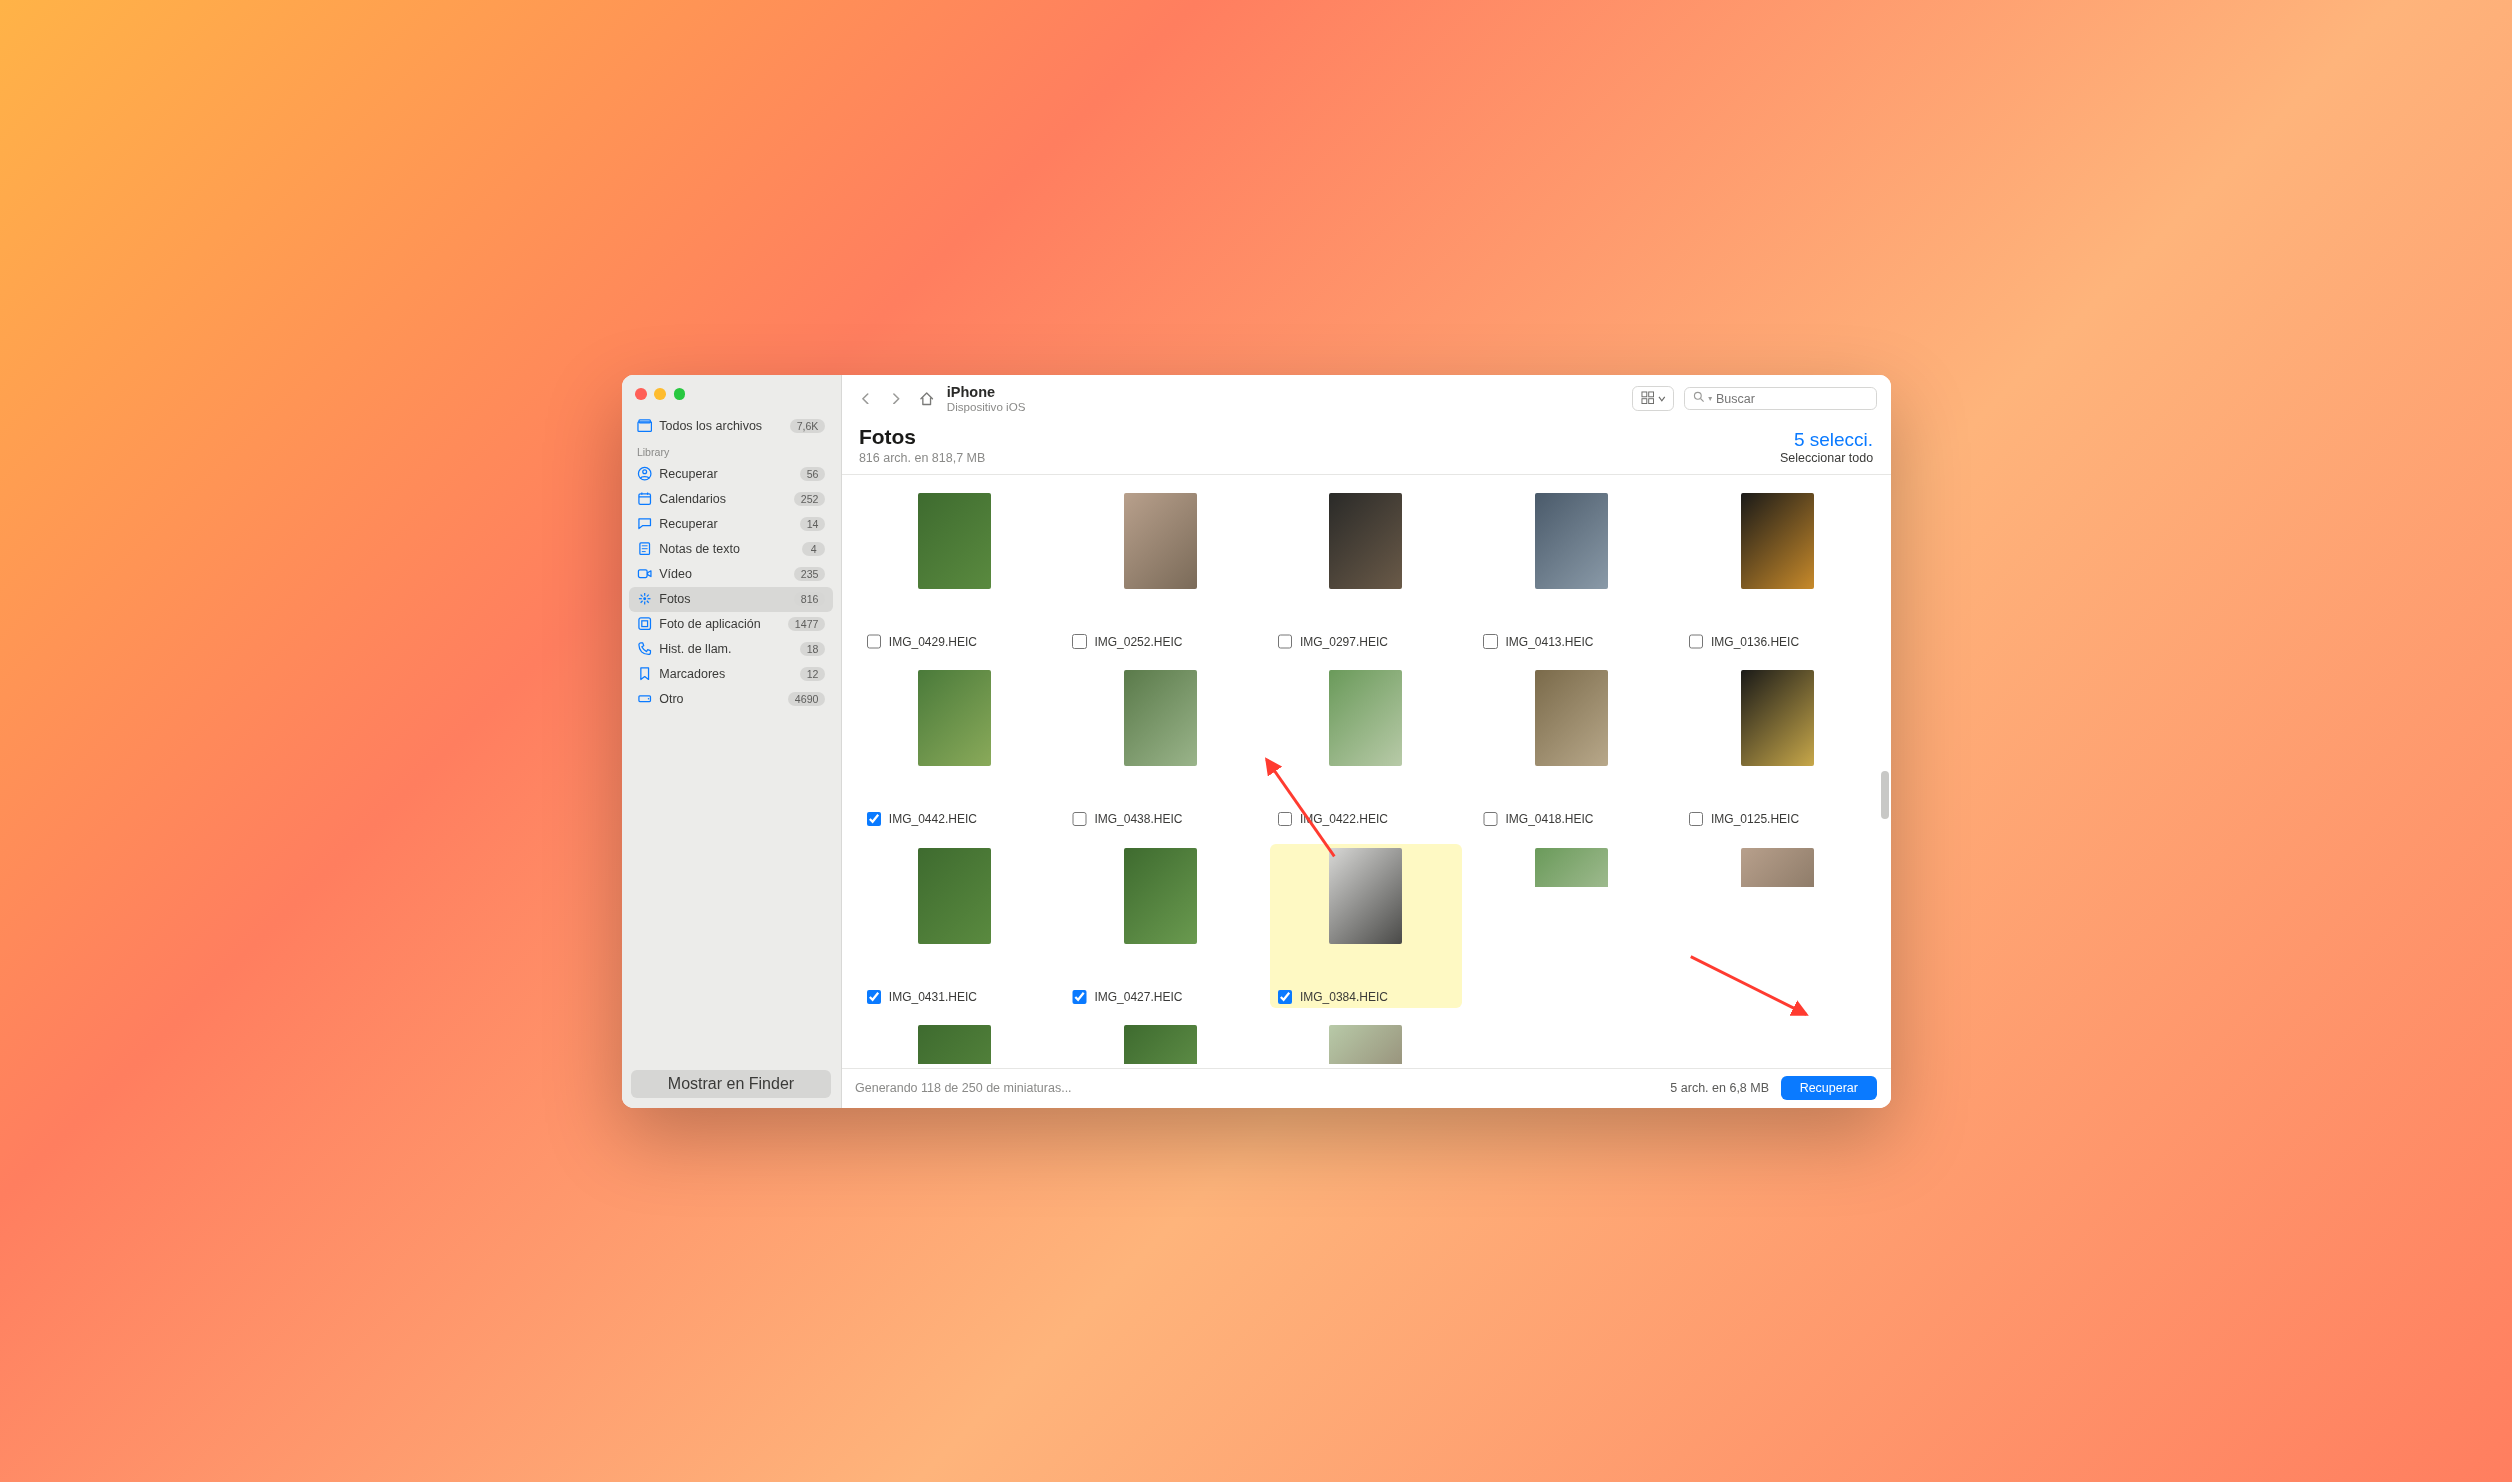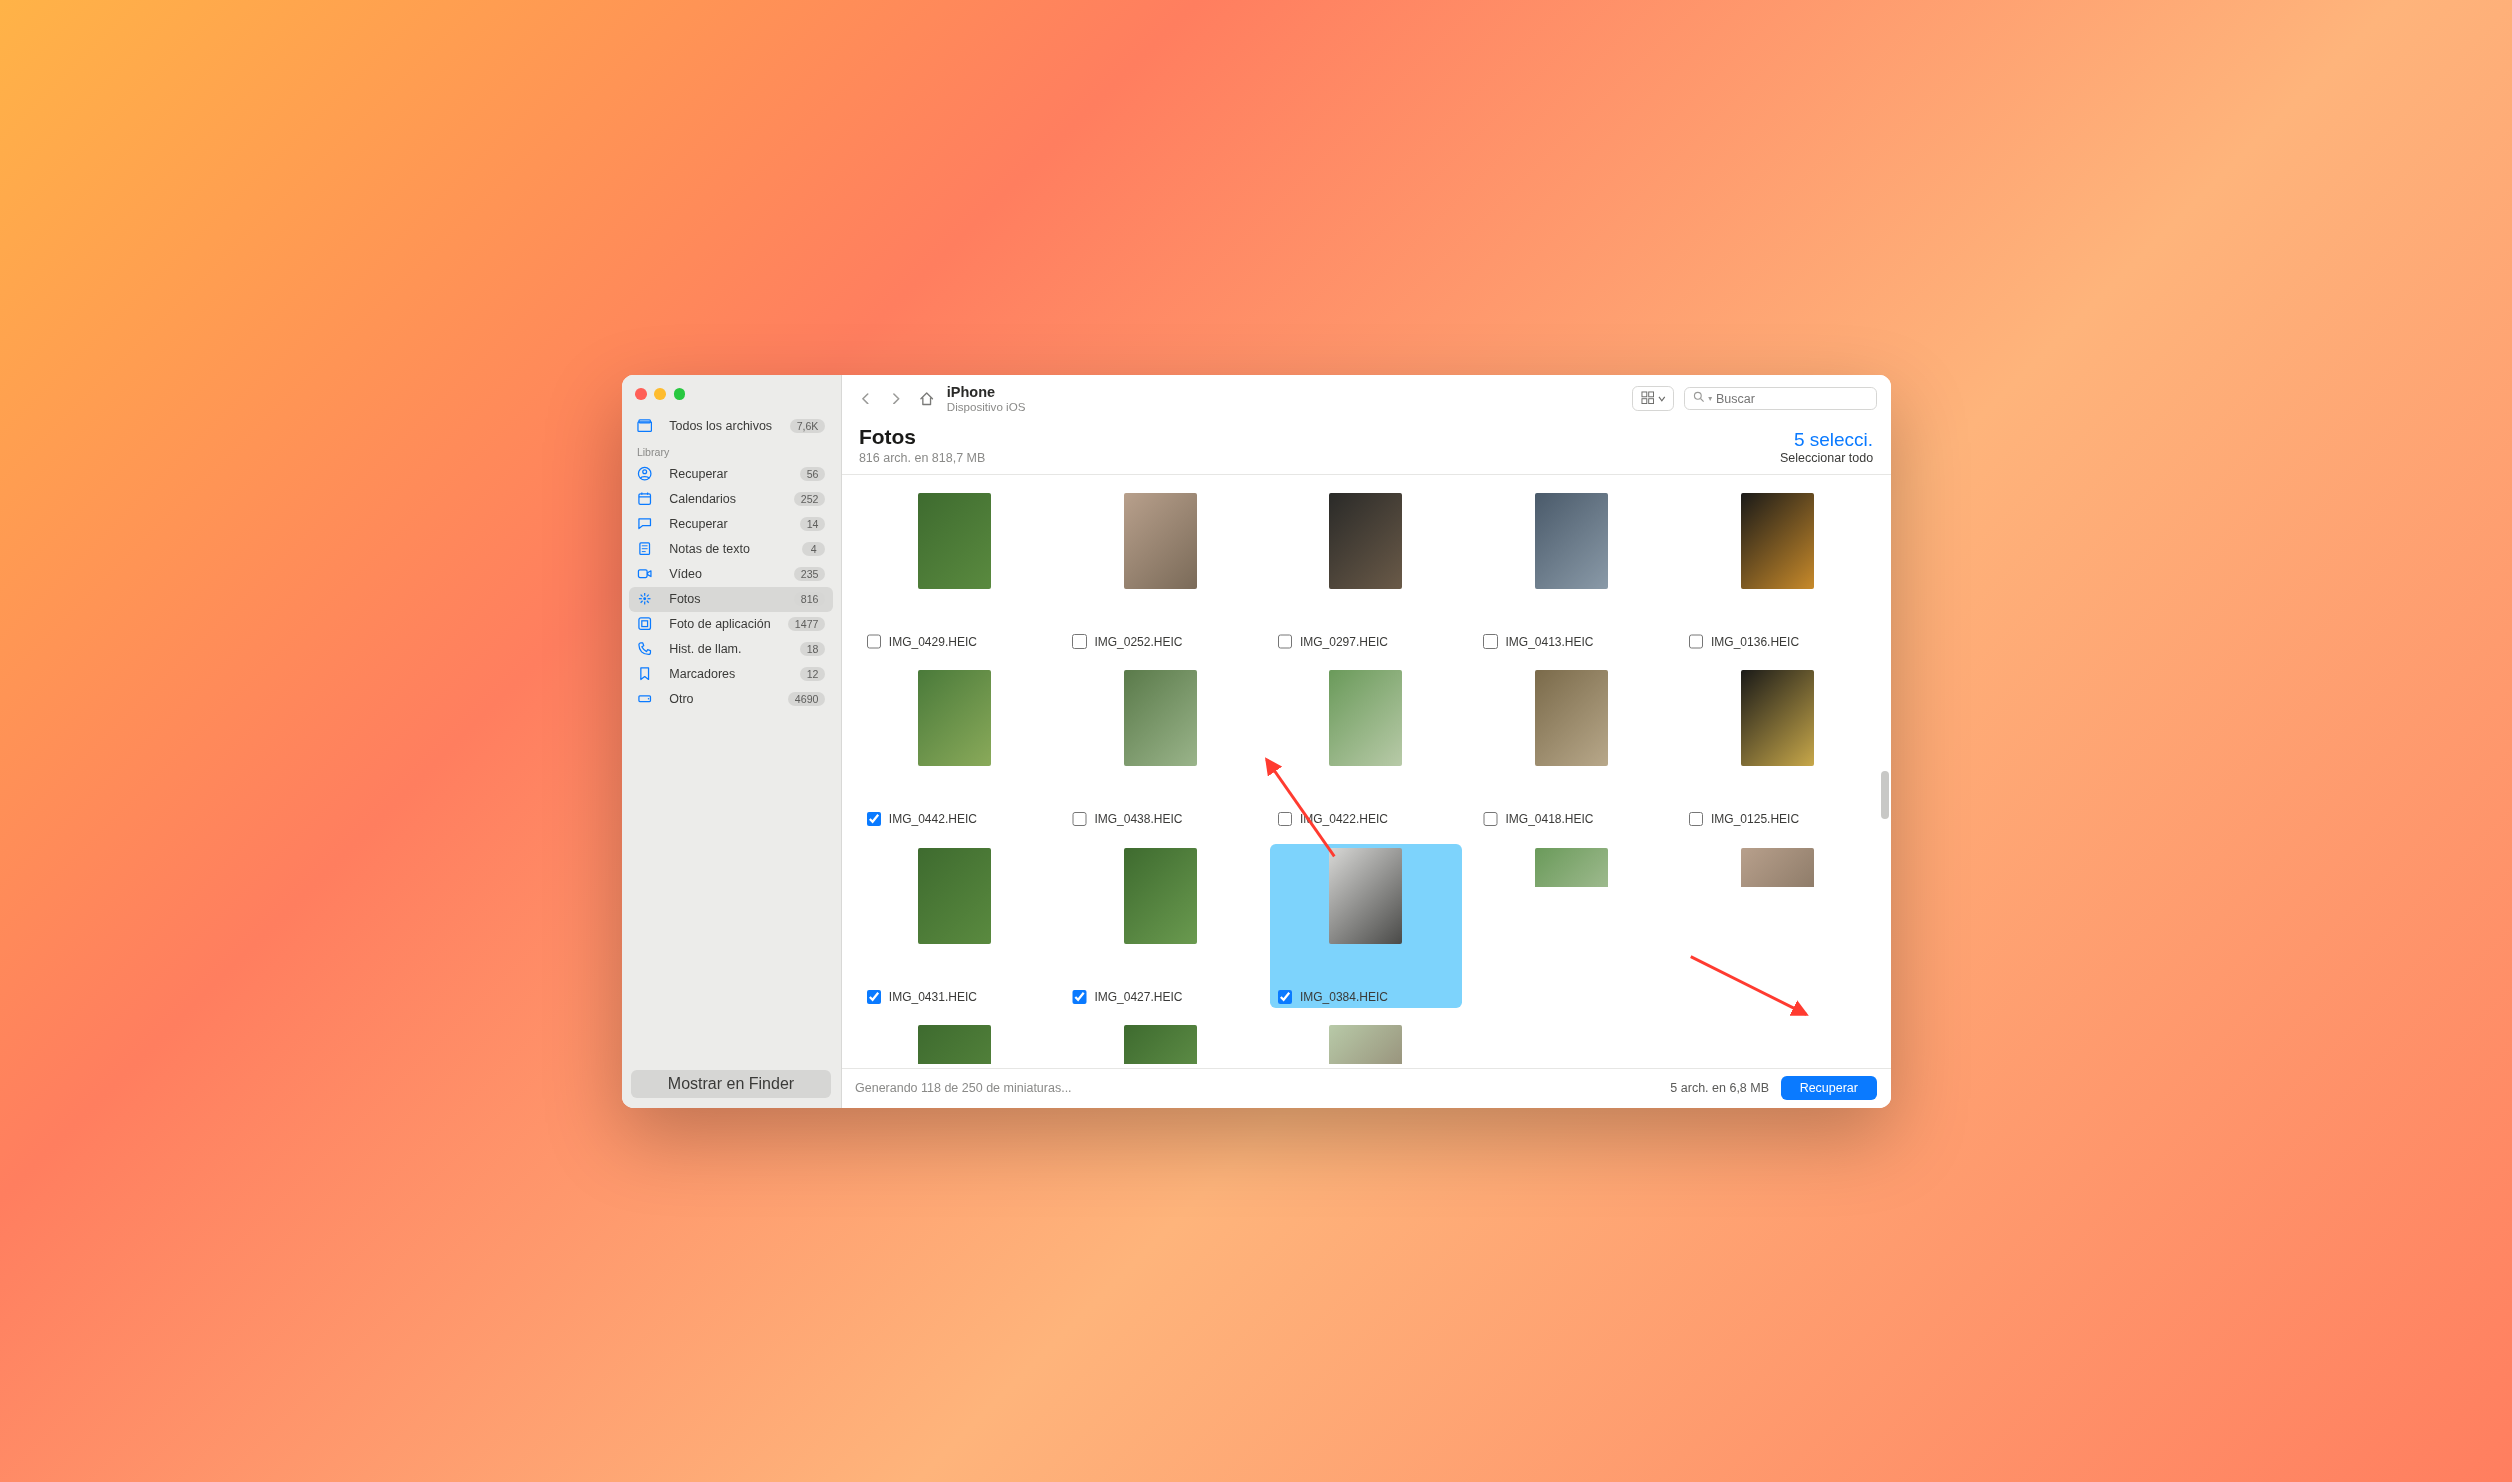--- a/index.html
+++ b/index.html
@@ -37,21 +37,21 @@
   .dot.green { background: #28c840; }
   .side-list { padding: 3.9px 7.7px; flex: 1; overflow: auto; }
   .side-section-title { font-size: 10.6px; color: #8a8a88; padding: 7.7px 7.7px 3.9px 7.7px; }
   .side-item {
     display: flex;
     align-items: center;
     padding: 4.8px 7.7px;
     border-radius: 5.8px;
     font-size: 12.5px;
     color: #3a3a38;
-    gap: 17px;
+    gap: 7px;
     cursor: pointer;
   }
   .side-item .icon { width: 15.4px; height: 15.4px; color: #0a7aff; display:flex; align-items:center; justify-content:center; flex-shrink:0; }
   .side-item .label { flex: 1; white-space: nowrap; overflow: hidden; text-overflow: ellipsis; }
   .side-item .badge {
     background: #d6d6d4;
     color: #5e5e5c;
     font-size: 10.6px;
     padding: 1px 6.7px;
     border-radius: 9.6px;
@@ -138,21 +138,21 @@
   }
   .thumb-cell {
     display: flex;
     flex-direction: column;
     align-items: center;
     border-radius: 5.8px;
     padding: 3.9px;
     gap: 40px;
   }
   .thumb-cell.selected {
-    background: #7dd3fc;
+    background: #fef9c3;
   }
   .thumb {
     width: 127px;
     height: 96px;
     display: flex;
     align-items: center;
     justify-content: center;
   }
   .thumb-img {
     width: 73px;

